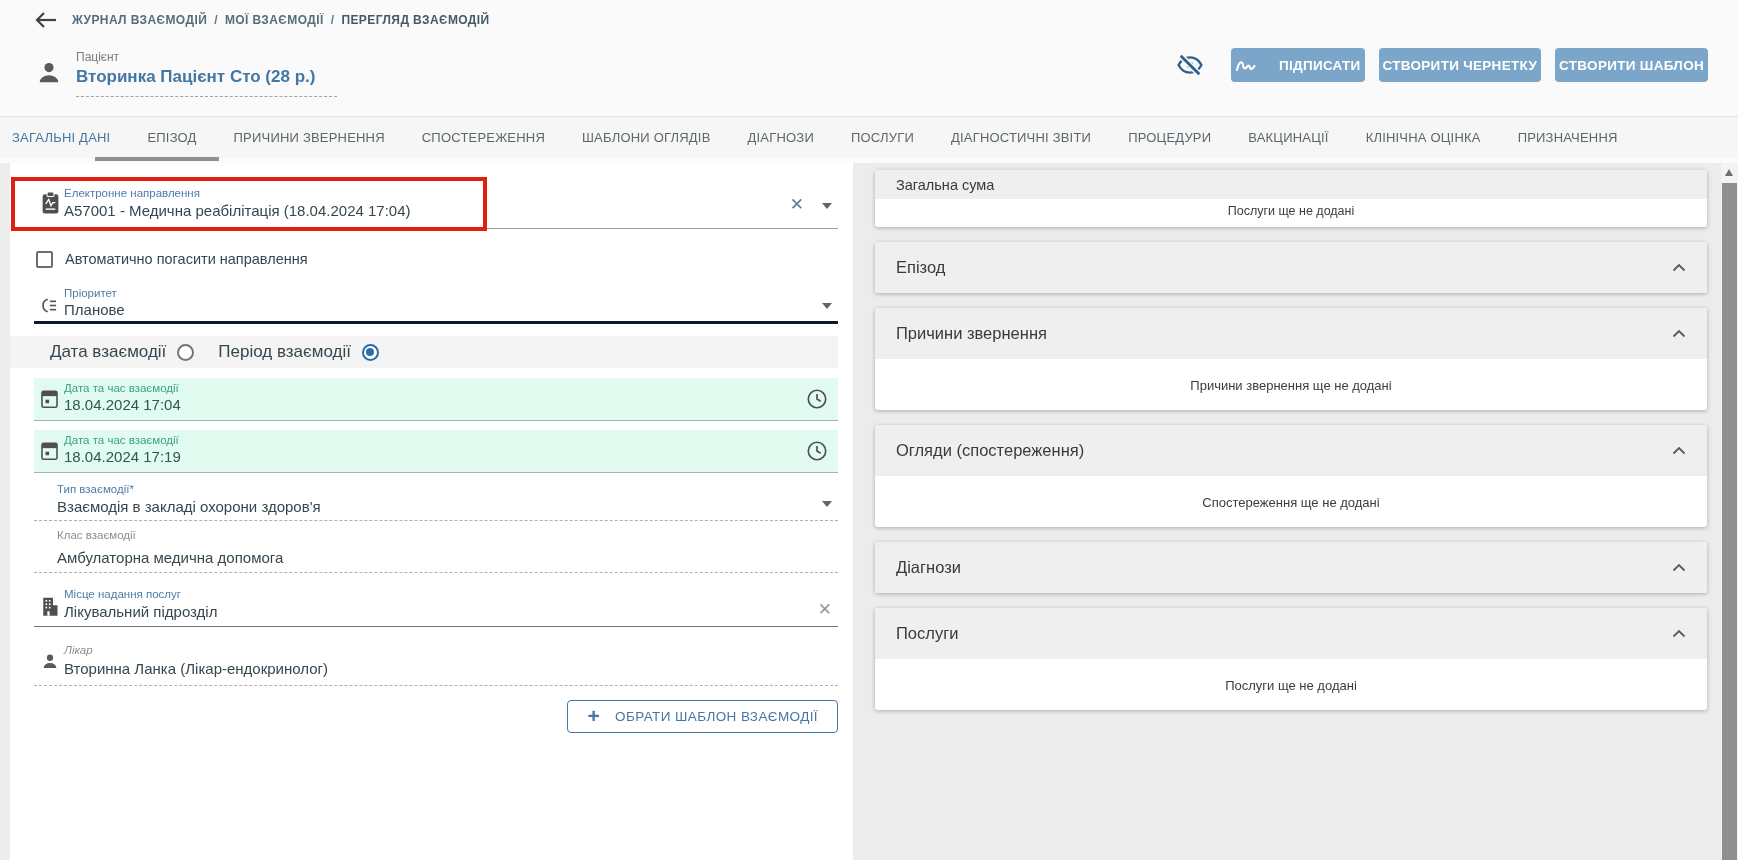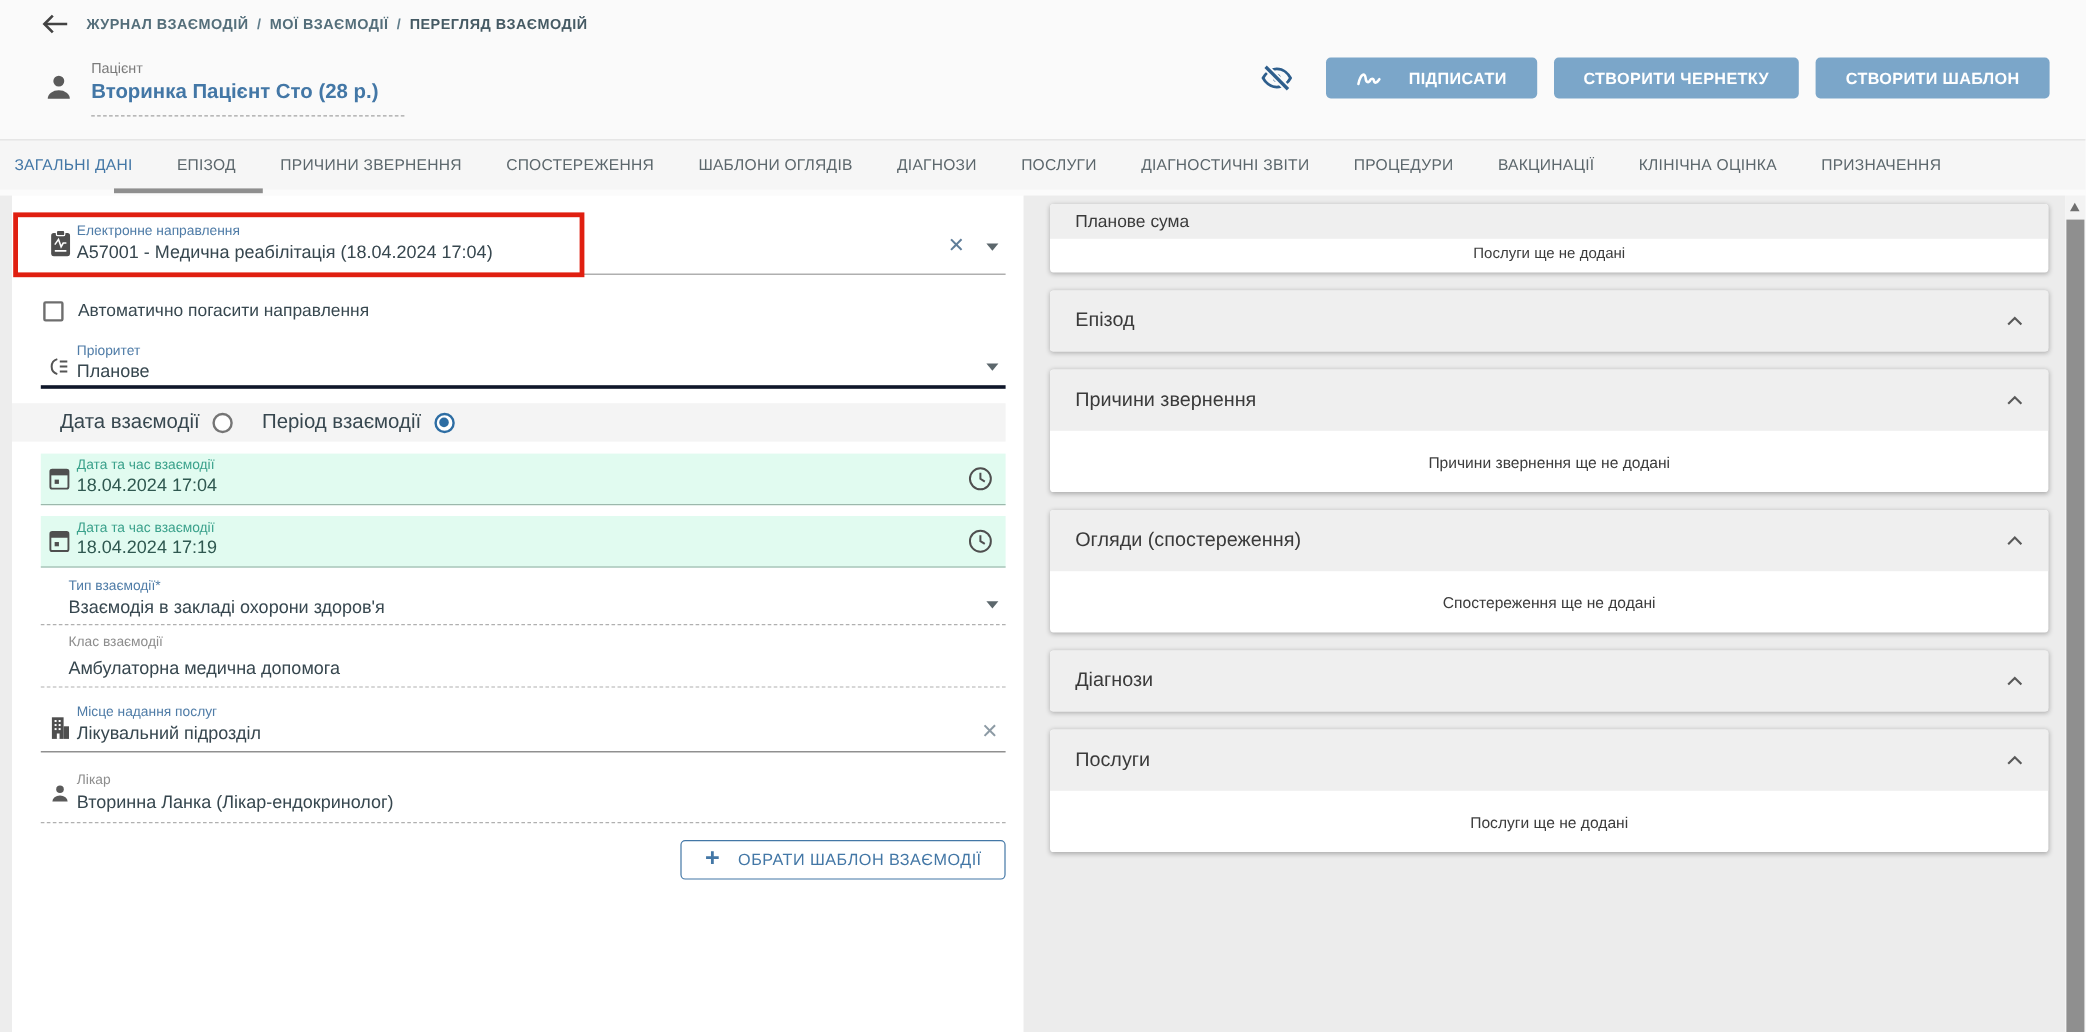--- a/index.html
+++ b/index.html
@@ -16,21 +16,21 @@
 
   .patient { position:absolute; top:50px; left:36px; display:flex; gap:14px; align-items:flex-start; }
   .patient-avatar { margin-top:10px; }
   .patient-text { border-bottom:1px dashed #a3a3a3; padding:0 22px 9px 0; }
   .patient-label { font-size:12px; color:#7b7b7b; }
   .patient-name { font-size:17px; font-weight:bold; color:#4377a6; margin-top:3px; cursor:pointer; }
 
   .header-actions { position:absolute; top:48px; right:30px; display:flex; align-items:center; gap:14px; }
   .eye-btn { background:none; border:none; cursor:pointer; margin-right:12px; display:flex; }
   .btn { height:34px; background:#7ba6c9; color:#fff; font-family:inherit; font-weight:bold; font-size:13.5px;
-         letter-spacing:.3px; border:none; border-radius:4px; padding:0 25px; display:flex; align-items:center;
+         letter-spacing:.3px; border:none; border-radius:4px; padding:0 4px; display:flex; align-items:center;
          gap:20px; cursor:pointer; white-space:nowrap; }
 
   .tabbar { position:absolute; left:0; right:0; top:116px; height:42px; background:#f6f6f6;
             border-top:1px solid #e2e2e2; display:flex; align-items:center; padding-left:12px; gap:37px; }
   .tab { font-size:13px; color:#5c676c; letter-spacing:.2px; cursor:pointer; white-space:nowrap; }
   .tab.active { color:#4377a6; }
   .tab-scroll-thumb { position:absolute; top:157px; left:95px; width:124px; height:4px; background:#8f8f8f; cursor:pointer; }
 
   
   .main { position:absolute; top:163px; left:0; right:0; bottom:0; }
@@ -92,21 +92,21 @@
   #class-row .f-value { top:24px; }
 
   #place-row { top:425px; height:39px; border-bottom:1px solid #757575; }
   #place-row .f-icon { left:7px; top:8px; }
   #place-row .f-label { top:0; }
   #place-row .f-value { top:15px; }
   #place-row .clear-x { right:6px; top:13px; color:#8d9ba5; }
 
   #doctor-row { top:478px; height:45px; border-bottom:1px dashed #b0b0b0; }
   #doctor-row .f-icon { left:7px; top:11px; }
-  #doctor-row .f-label { top:3px; }
+  #doctor-row .f-label { top:3px;font-style:italic; }
   #doctor-row .f-value { top:19px; }
 
   .template-btn { position:absolute; top:537px; right:15px; height:33px; background:#fff; border:1px solid #4377a6;
                   border-radius:4px; color:#4377a6; font-family:inherit; font-size:13.5px; letter-spacing:.4px;
                   display:flex; align-items:center; gap:15px; padding:0 19px; cursor:pointer; }
   .plus { font-size:21px; font-weight:bold; line-height:1; margin-top:-2px; }
 
   
   .right-pane { position:absolute; left:853px; right:17px; top:0; bottom:0; background:#ececec; overflow:hidden; }
   .cards { position:absolute; left:22px; top:7px; width:832px; }
@@ -369,21 +369,21 @@
       <span class="plus">+</span>
       <span>ОБРАТИ ШАБЛОН ВЗАЄМОДІЇ</span>
     </button>
   </div>
 
   <div class="right-pane">
     <div class="cards">
 
         <div class="card compact">
           <div class="card-header">
-            <span class="card-title">Планове сума</span>
+            <span class="card-title">Загальна сума</span>
 
           </div>
           <div class="card-body">
             <span>Послуги ще не додані</span>
           </div>
         </div>
 
         <div class="card">
           <div class="card-header">
             <span class="card-title">Епізод</span>

